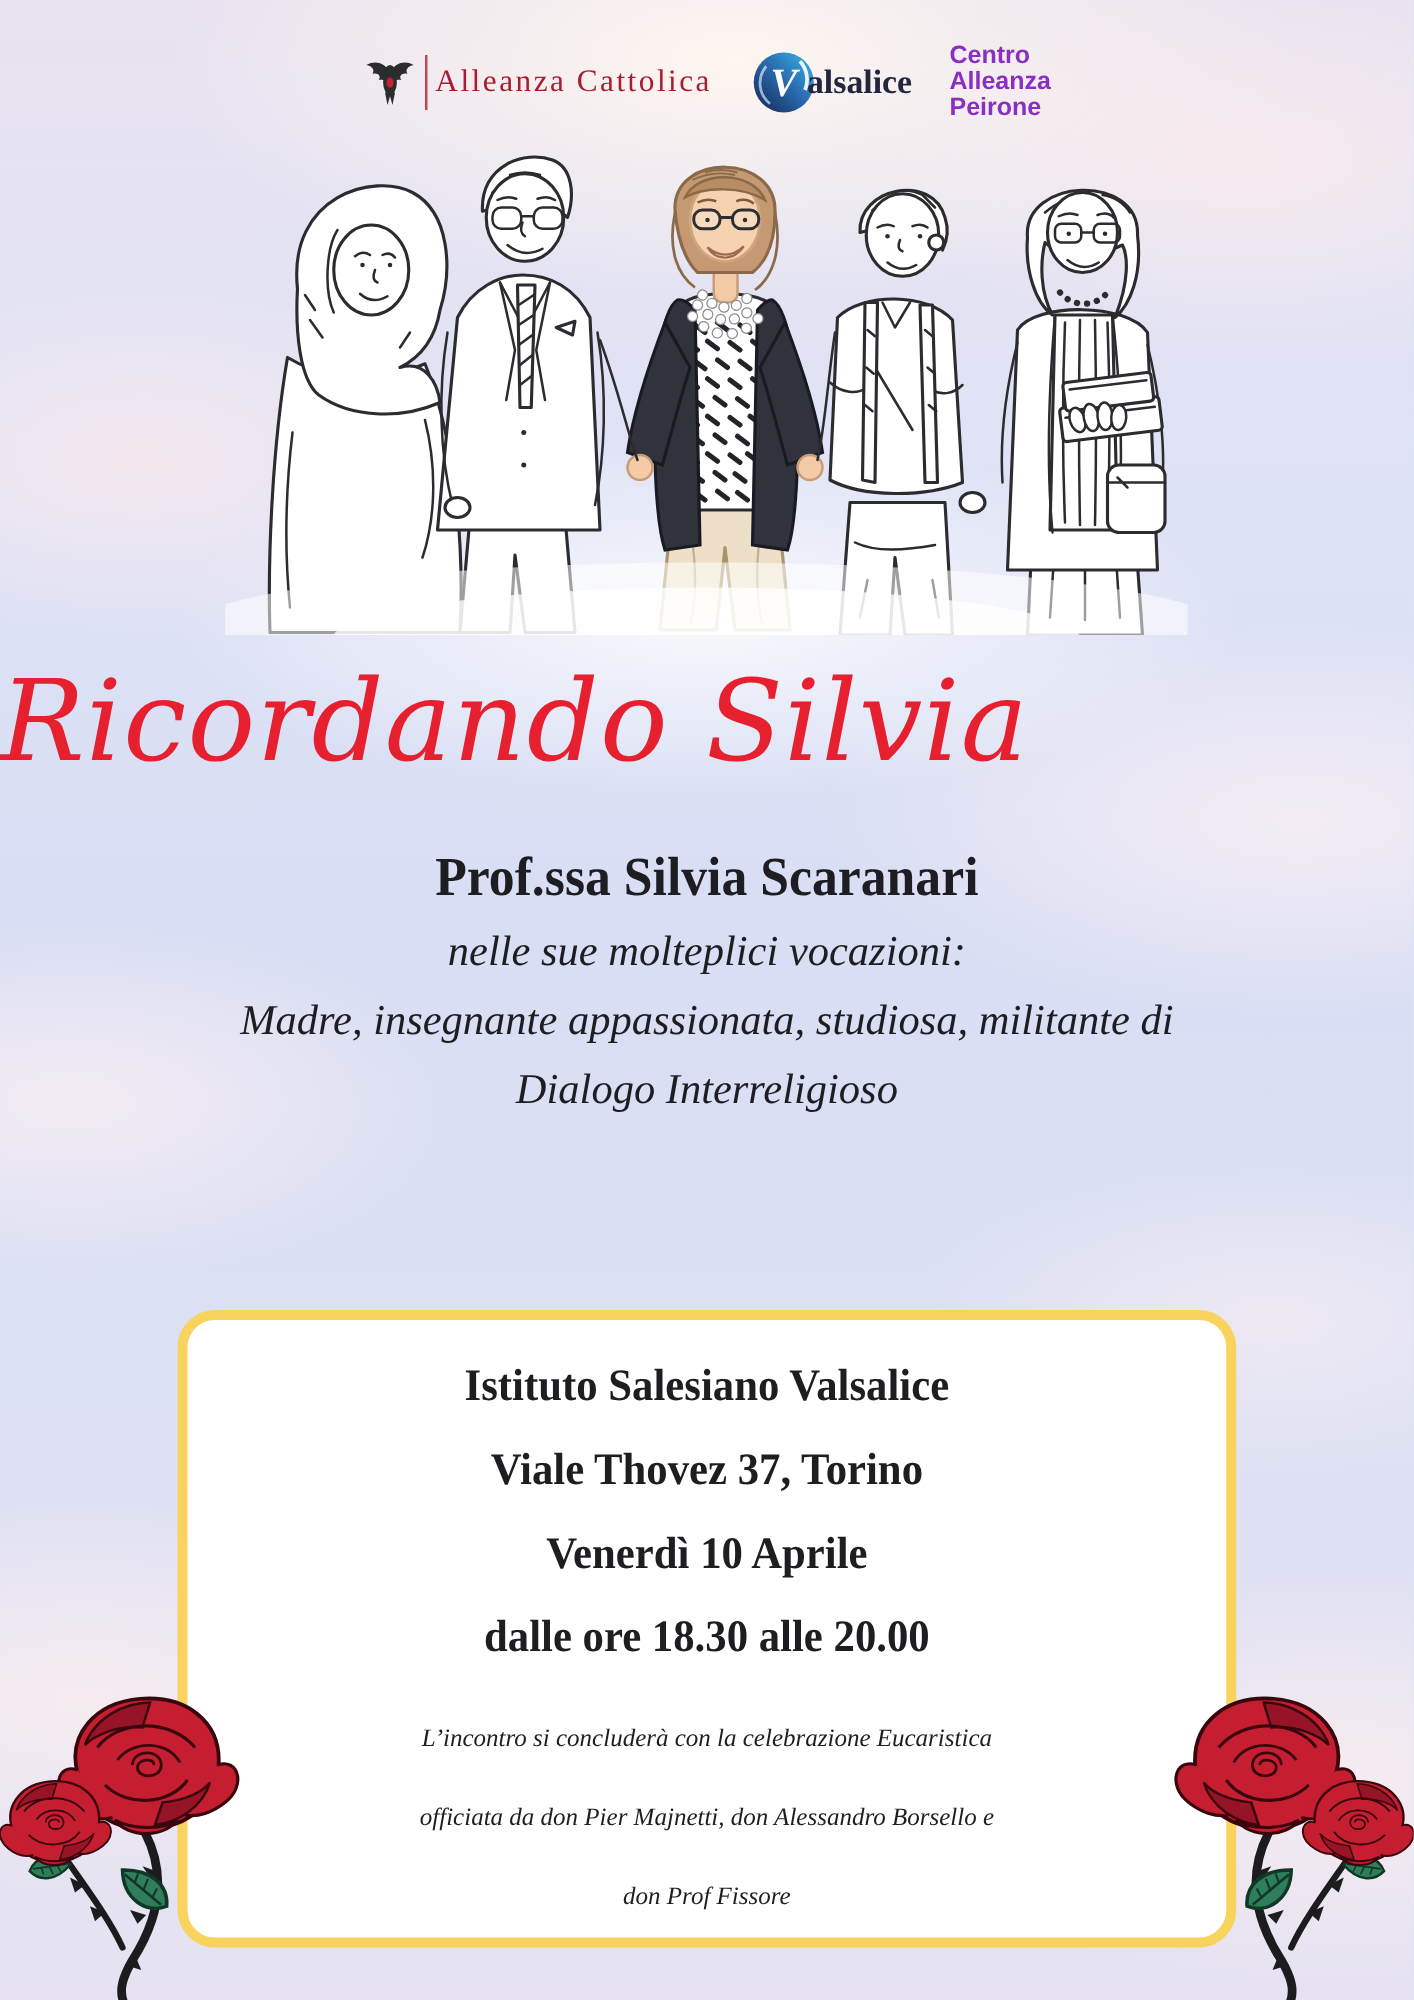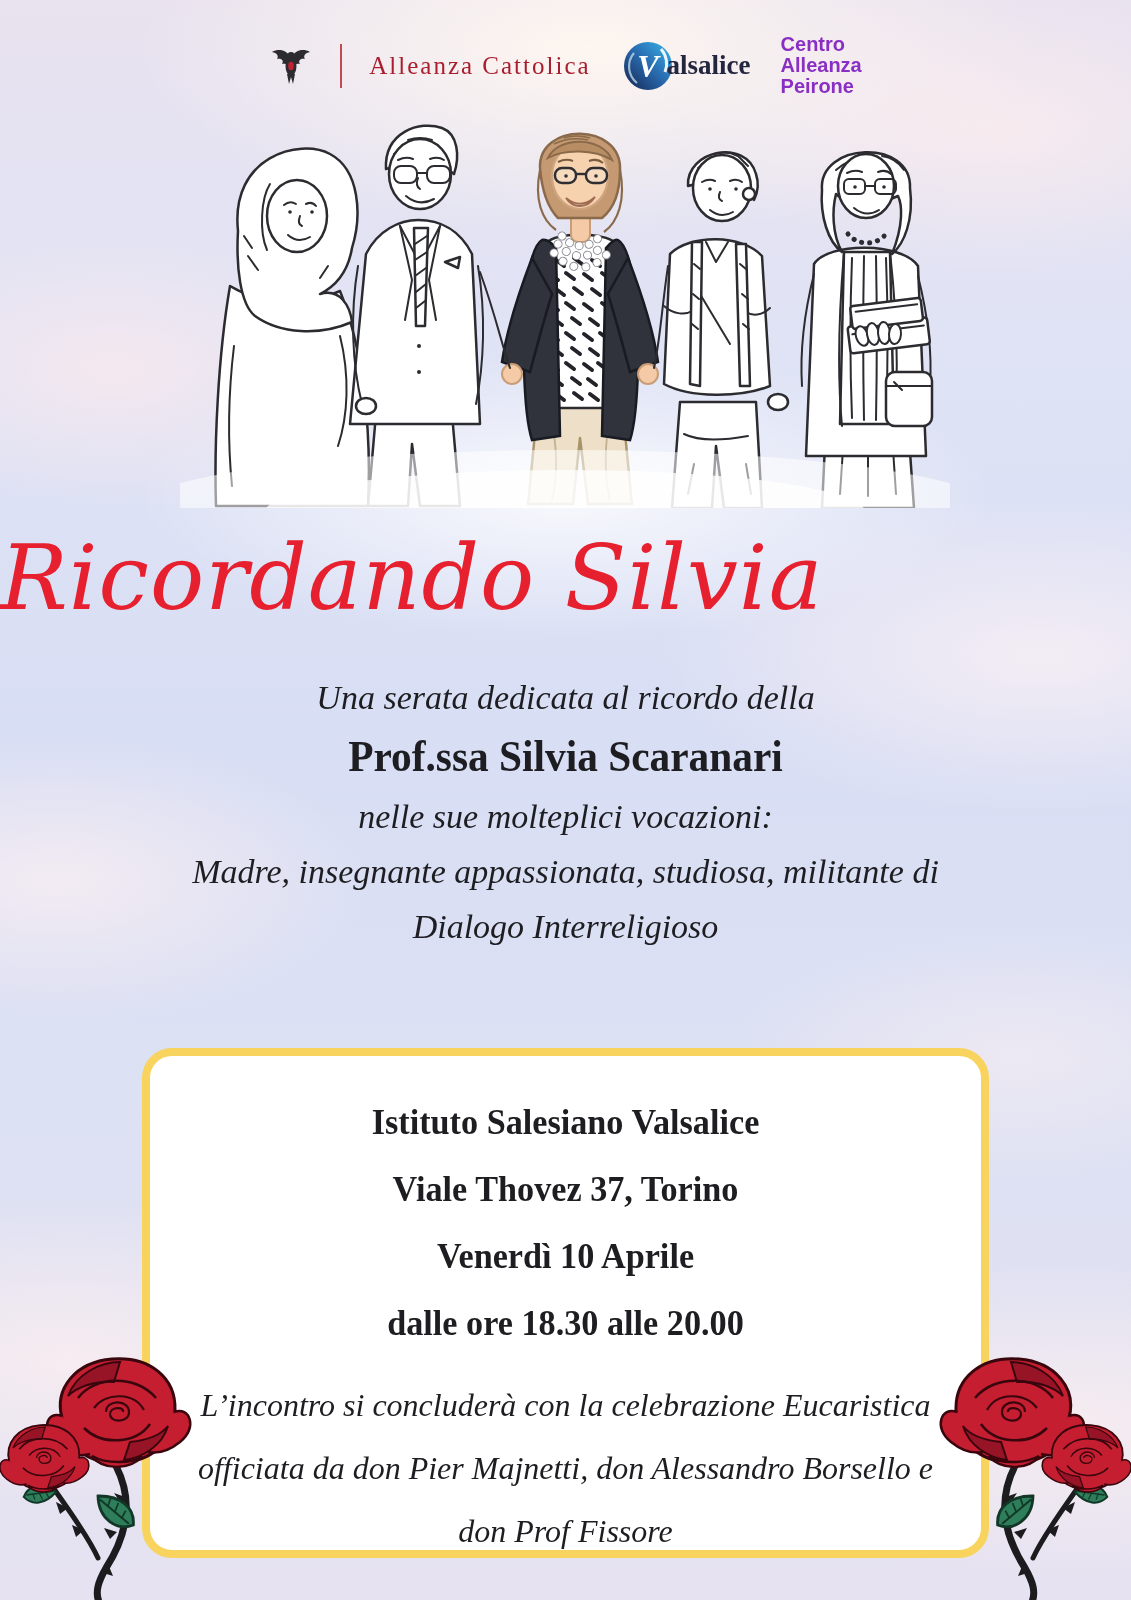--- a/index.html
+++ b/index.html
@@ -18,44 +18,44 @@
       radial-gradient(28% 9%  at 5% 55%,  rgba(249,238,242,.80) 0%, rgba(249,238,242,0) 100%),
       radial-gradient(26% 8%  at 90% 66%, rgba(248,238,242,.60) 0%, rgba(248,238,242,0) 100%),
       radial-gradient(32% 10% at 6% 85%,  rgba(250,238,240,.85) 0%, rgba(250,238,240,0) 100%),
       radial-gradient(34% 10% at 94% 89%, rgba(250,238,240,.85) 0%, rgba(250,238,240,0) 100%),
       linear-gradient(180deg,#e9e2ef 0%,#dfe3f5 22%,#d8def4 46%,#dde1f3 72%,#e6e2f1 100%);
   }
   .logos{
     position:absolute;top:34px;left:0;width:100%;z-index:2;
     display:flex;justify-content:center;align-items:center;gap:30px;
   }
-  .logo-alleanza{display:flex;align-items:center;gap:27px;}
+  .logo-alleanza{display:flex;align-items:center;gap:6px;}
   .alleanza-divider{width:2px;height:44px;background:#c04a52;}
   .alleanza-label{font-size:25px;letter-spacing:2px;color:#a81e2e;white-space:nowrap;}
   .logo-valsalice{display:flex;align-items:center;}
   .valsalice-label{font-size:27px;font-weight:bold;color:#23263f;margin-left:-8px;text-align:right;}
   .logo-peirone{font-family:"Liberation Sans",sans-serif;font-weight:bold;font-size:20px;line-height:1.05;color:#8a2fc4;text-align:left;}
   .illustration{position:absolute;left:180px;top:106px;width:770px;height:402px;z-index:1;}
   .title{
     position:absolute;top:498px;left:0;width:100%;margin:0;z-index:2;
     text-align:left;font-family:"DejaVu Serif",serif;font-style:italic;font-weight:400;
     font-size:90px;line-height:160px;color:#e6202e;letter-spacing:1px;
   }
   .intro{position:absolute;top:670px;left:0;width:100%;text-align:center;z-index:2;}
   .intro p{margin:0;}
   .intro .line{font-style:italic;font-size:34px;line-height:55px;}
   .intro .name{font-weight:bold;font-size:44px;line-height:64px;transform:scaleX(.94);}
   .event-box{
     position:absolute;left:142px;top:1048px;width:847px;height:510px;box-sizing:border-box;
     background:#ffffff;border:8px solid #f8d45f;border-radius:30px;z-index:2;
-    text-align:center;padding-top:48px;
+    text-align:center;padding-top:34px;
   }
   .event-box p{margin:0;}
   .event-box .strong{font-weight:bold;font-size:36px;line-height:36px;margin-bottom:31px;transform:scaleX(.95);}
-  .event-box .closing{font-style:italic;font-size:32px;line-height:34px;margin-bottom:29px;}
+  .event-box .closing{font-style:italic;font-size:20px;line-height:34px;margin-bottom:29px;}
   .event-box .closing.first{margin-top:47px;}
   .roses{position:absolute;left:0;bottom:0;width:1131px;height:300px;z-index:5;}
   .sk{fill:#ffffff;stroke:#2b2b30;stroke-width:2.5;stroke-linecap:round;stroke-linejoin:round;}
   .ln{fill:none;stroke:#2b2b30;stroke-width:2;stroke-linecap:round;stroke-linejoin:round;}
 </style>
 </head>
 <body>
 
 <div class="poster">
   <div class="bg"></div>
@@ -271,21 +271,20 @@
       <ellipse cx="598" cy="296" rx="10" ry="8" class="sk"></ellipse>
 
       <ellipse cx="385" cy="404" rx="430" ry="60" fill="#ffffff" opacity=".55"></ellipse>
       <ellipse cx="385" cy="406" rx="300" ry="42" fill="#ffffff" opacity=".75"></ellipse>
     </svg>
   </div>
 
   <h1 class="title">Ricordando Silvia</h1>
 
   <div class="intro">
-    <p class="line">Una serata dedicata al ricordo della</p>
     <p class="name">Prof.ssa Silvia Scaranari</p>
     <p class="line">nelle sue molteplici vocazioni:</p>
     <p class="line">Madre, insegnante appassionata, studiosa, militante di</p>
     <p class="line">Dialogo Interreligioso</p>
   </div>
 
   <section class="event-box">
     <p class="strong">Istituto Salesiano Valsalice</p>
     <p class="strong">Viale Thovez 37, Torino</p>
     <p class="strong">Venerdì 10 Aprile</p>

